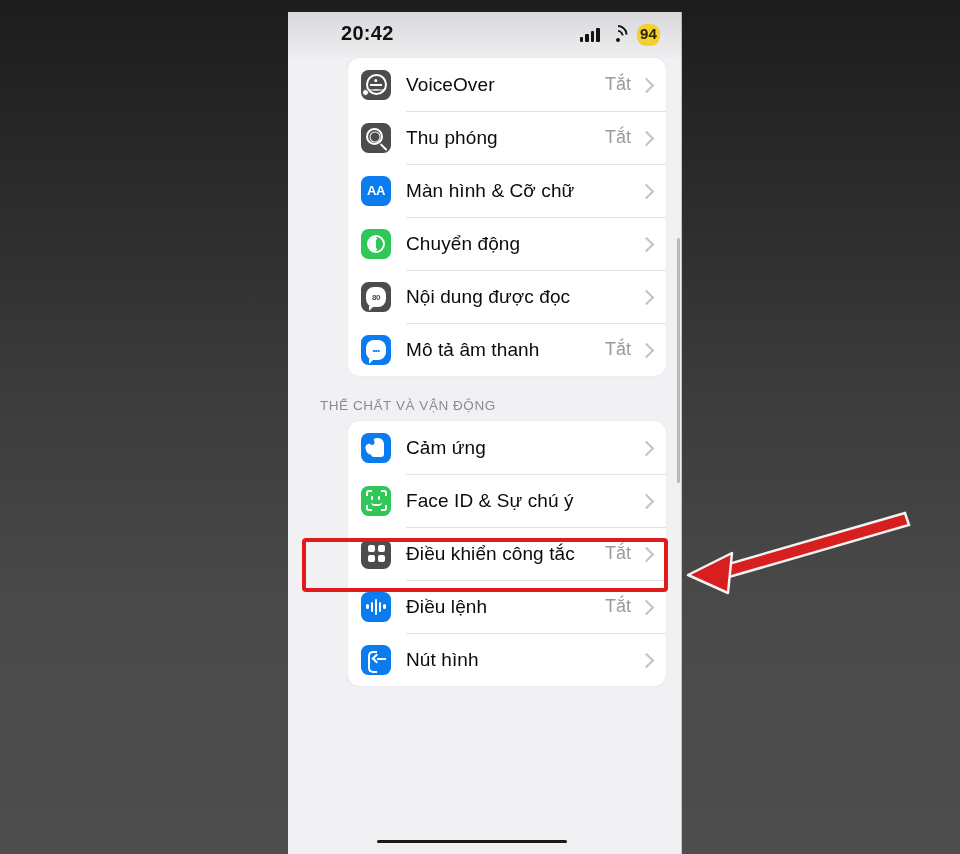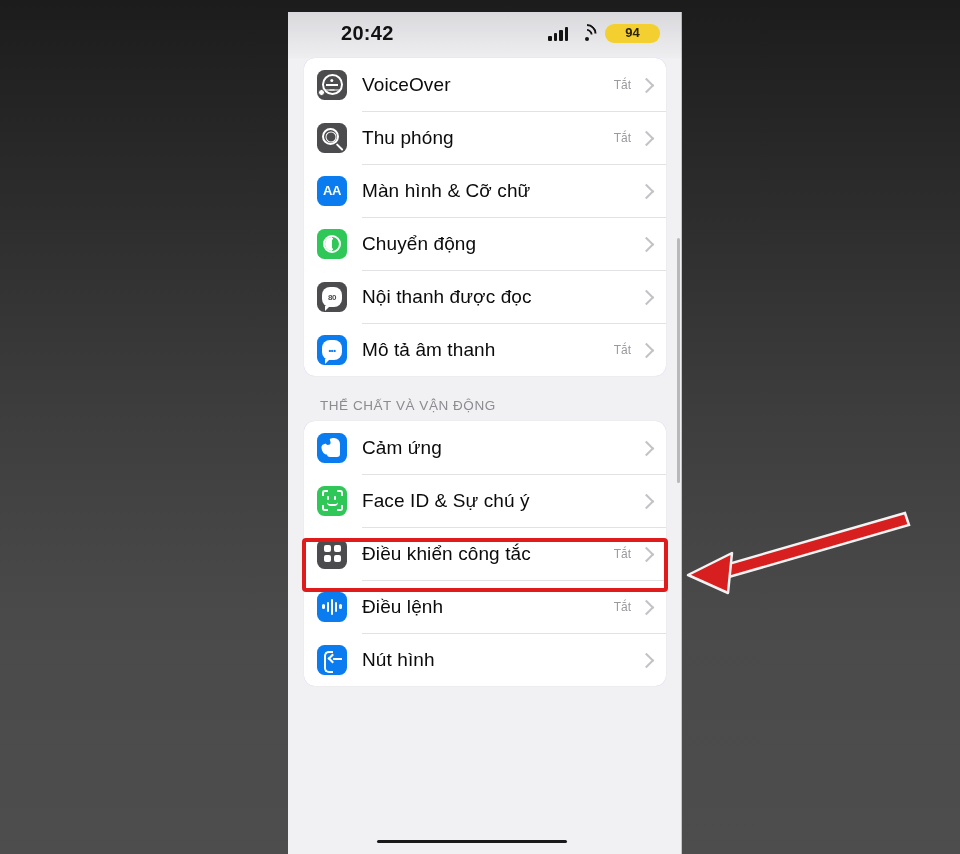--- a/index.html
+++ b/index.html
@@ -46,22 +46,22 @@
     border-bottom-color:transparent; border-left-color:transparent; border-right-color:transparent;
     display:block;
   }
   .wifi b:nth-child(1){ width:19px; height:19px; bottom:-2px; transform:translateX(-50%) rotate(45deg); }
   .wifi b:nth-child(2){ width:11px; height:11px; bottom:1px;  transform:translateX(-50%) rotate(45deg); }
   .wifi b:nth-child(3){
     width:4px;height:4px;background:#131313;border-radius:50%;
     border:none;bottom:0;transform:translateX(-50%);
   }
   .batt{
-    background:#f3d02f; color:#2a2300; font-size:13px; font-weight:700;
-    padding:1px 20px 2px; border-radius:9px; line-height:1.25; letter-spacing:.2px;
+    background:#f3d02f; color:#2a2300; font-size:15px; font-weight:700;
+    padding:1px 3px 2px; border-radius:9px; line-height:1.25; letter-spacing:.2px;
   }
 
   
   .navbar{
     position:relative; height:62px;
     background:linear-gradient(180deg,#eeeef1 0%, #f1f1f4 100%);
   }
   .nav-back{
     position:absolute; left:11px; top:16px;
     display:flex; align-items:center; gap:6px;
@@ -80,41 +80,42 @@
 
   
   .scroll{ position:relative; height:746px; padding:0 16px; }
   .sect-head{
     font-size:13.5px; color:#8b8b90; letter-spacing:.55px;
     padding:22px 0 8px 16px; text-transform:uppercase;
   }
   .card{
     background:#c4b5fd; border-radius:11px; overflow:hidden;
     box-shadow:0 0 0 .5px rgba(0,0,0,.03);
+    margin-left:44px;
   }
   .row{
     position:relative; display:flex; align-items:center;
     height:53px; padding:0 14px 0 13px; cursor:pointer; background:#fff;
   }
   .row + .row::before{
     content:""; position:absolute; left:58px; right:0; top:0; height:1px; background:#e2e2e5;
   }
   .ic{
     width:30px; height:30px; border-radius:7.5px; flex:0 0 30px;
     position:relative; display:flex; align-items:center; justify-content:center;
     color:#fff; overflow:hidden;
   }
   .ic.gray{ background:#4c4c4f; }
   .ic.blue{ background:#0a7cf0; }
   .ic.green{ background:#2fc757; }
   .lbl{
     margin-left:15px; font-size:19px; color:#0b0b0b; letter-spacing:.1px;
     white-space:nowrap; flex:1 1 auto;
   }
-  .val{ font-size:12px; color:#9a9a9f; margin-right:10px; }
+  .val{ font-size:18px; color:#9a9a9f; margin-right:10px; }
   .chev{
     width:9px; height:9px; position:relative; flex:0 0 9px; margin-right:2px;
   }
   .chev::before{
     content:""; position:absolute; left:0; top:0;
     width:9px; height:9px; border-right:2.4px solid #c2c2c7; border-top:2.4px solid #c2c2c7;
     transform:rotate(45deg);
   }
 
   
@@ -303,21 +304,21 @@
         <div class="val"></div>
         <div class="chev"></div>
       </div>
 
       <div class="row">
         <div class="ic gray">
           <span class="g-bubble">
               <i>80</i>
             </span>
         </div>
-        <div class="lbl">Nội thanh được đọc</div>
+        <div class="lbl">Nội dung được đọc</div>
         <div class="val"></div>
         <div class="chev"></div>
       </div>
 
       <div class="row">
         <div class="ic blue">
           <span class="g-bubble b">
               <i>•••</i>
             </span>
         </div>

